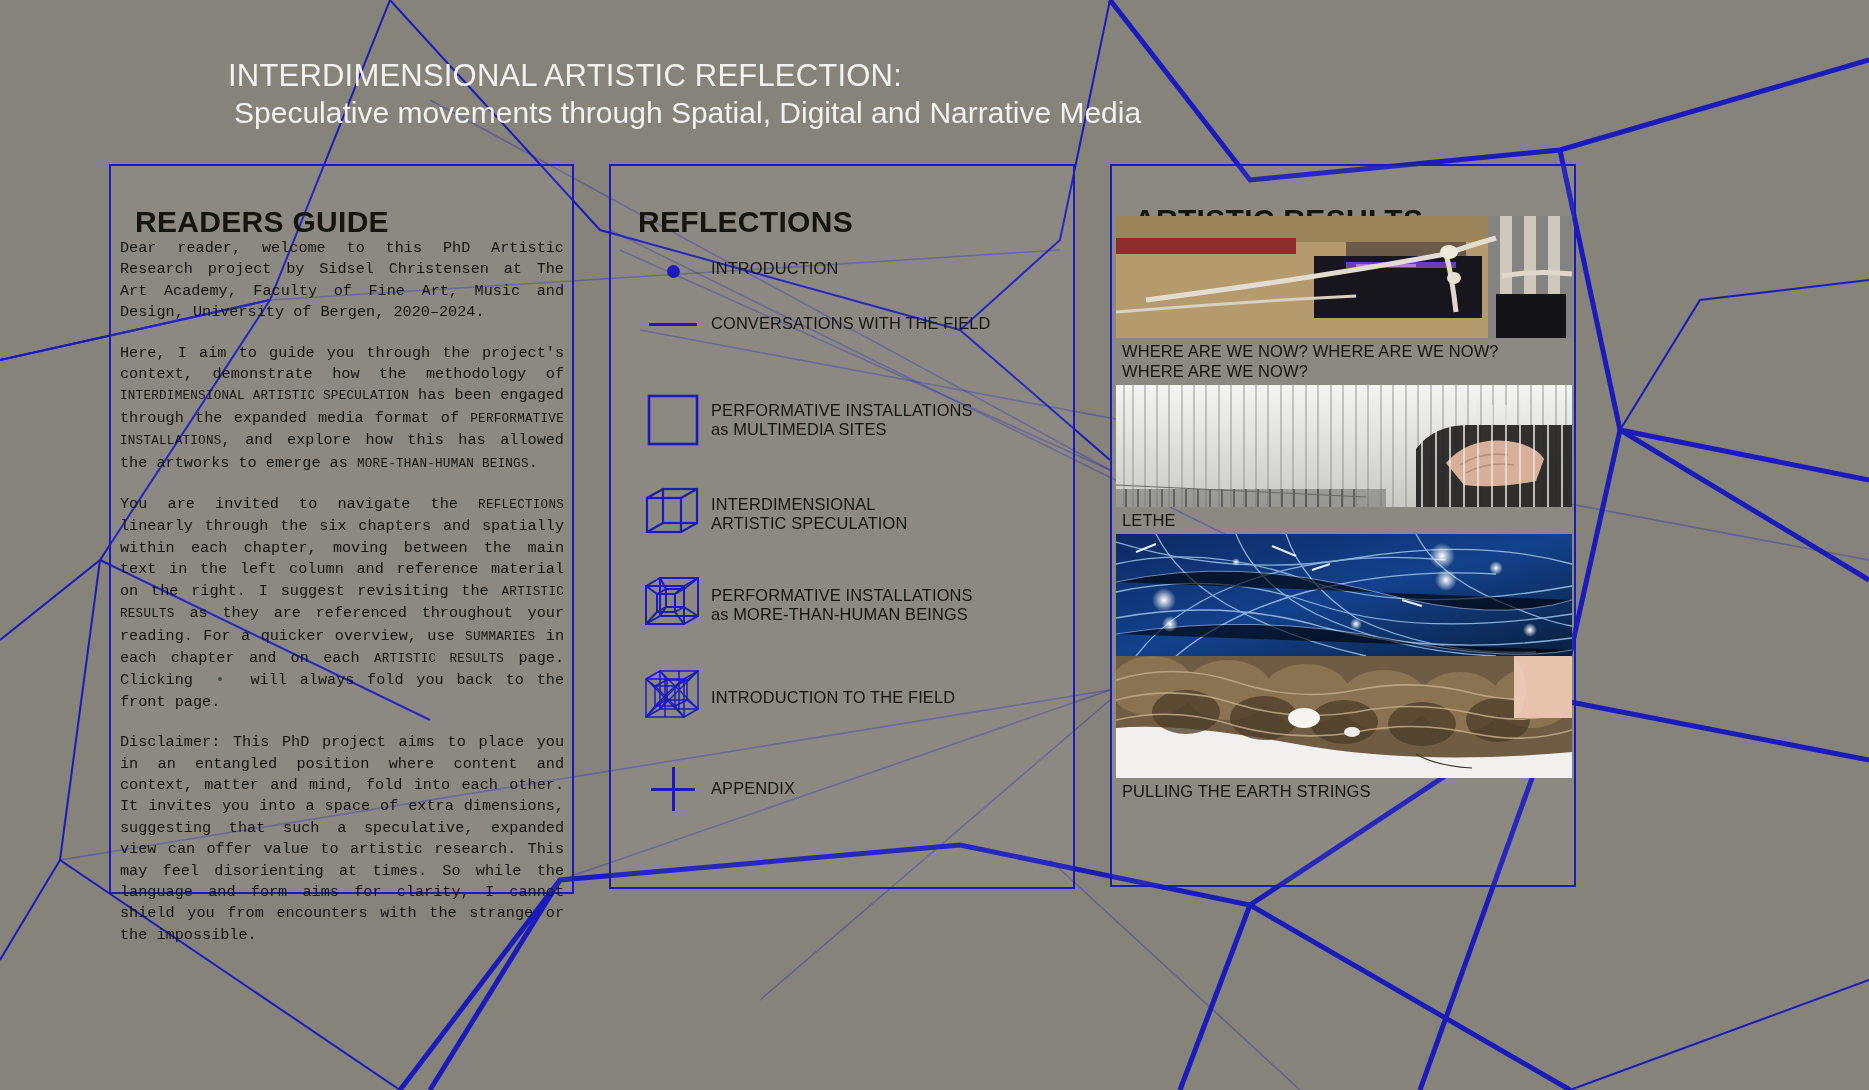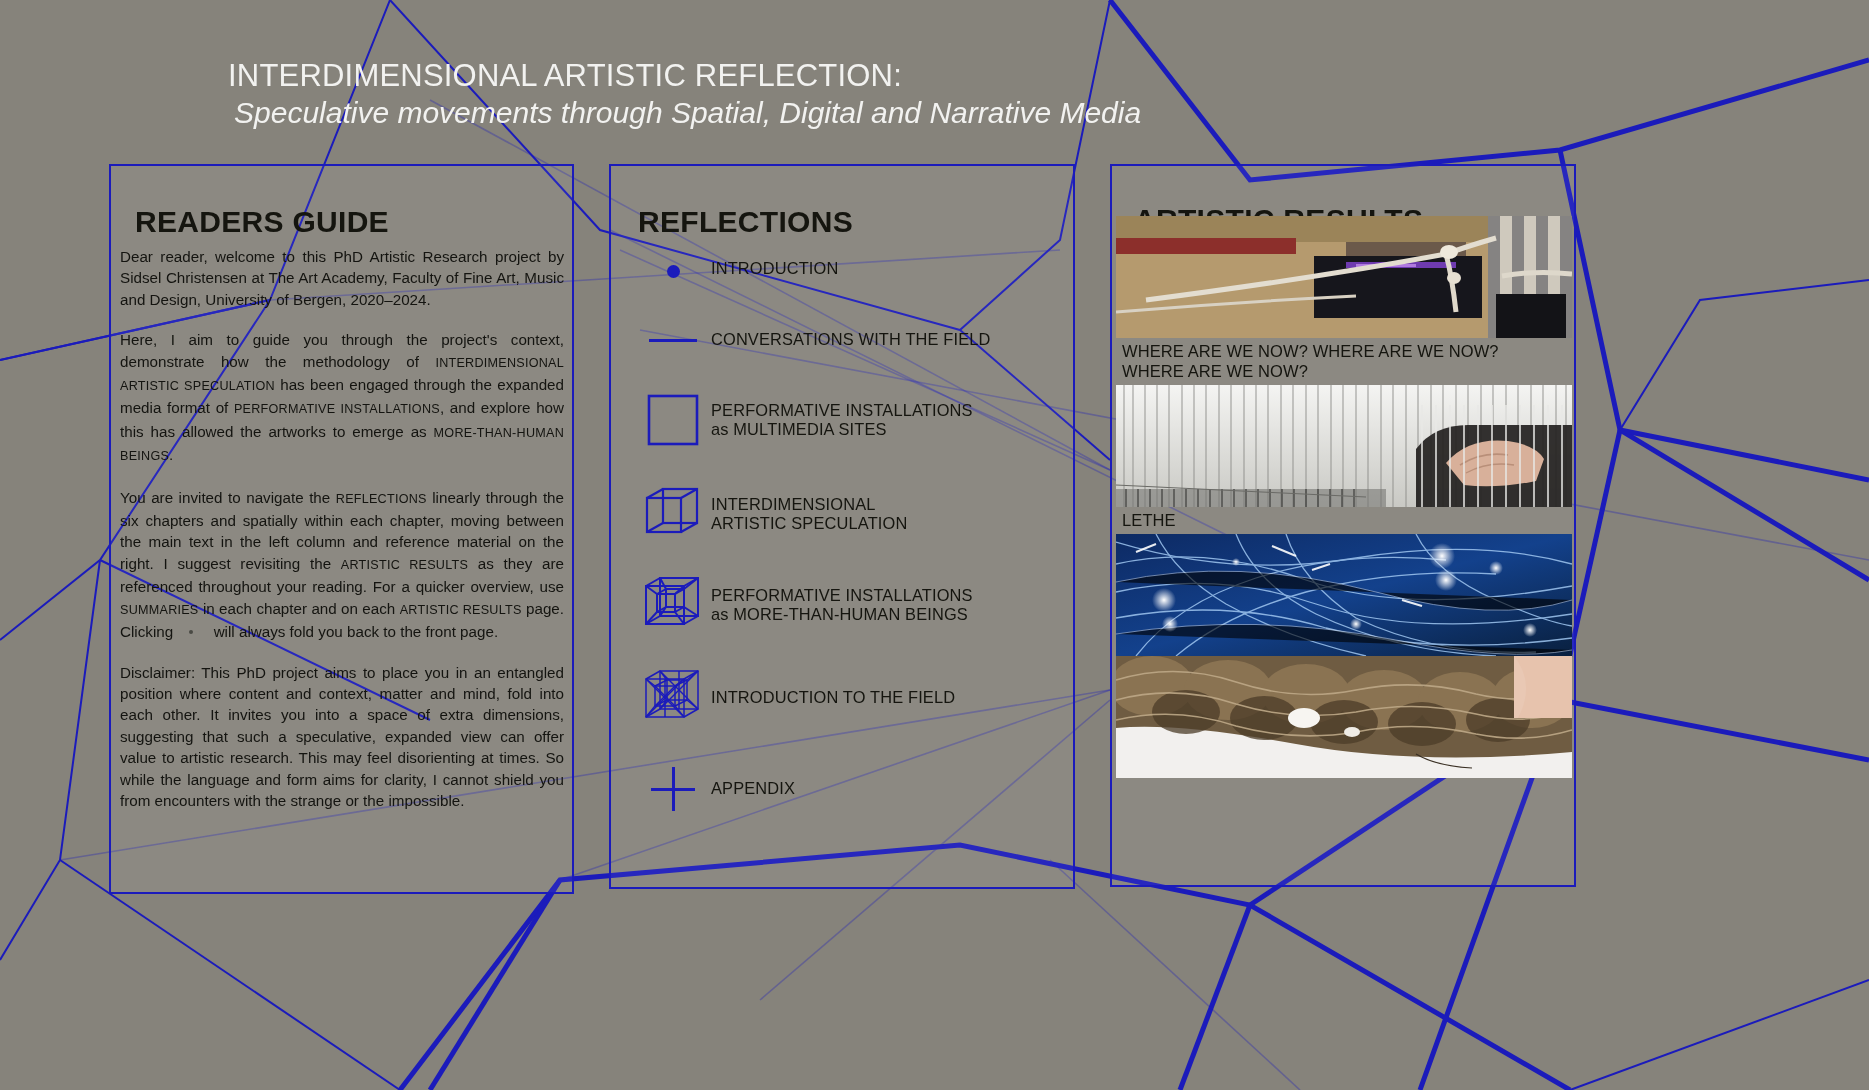--- a/index.html
+++ b/index.html
@@ -10,21 +10,21 @@
     overflow:hidden;
     position:relative;
   }
   #bgnet{position:absolute;left:0;top:0;width:1869px;height:1090px;z-index:0;}
 
   .stage{position:absolute;left:0;top:0;width:1869px;height:1090px;z-index:2;}
 
   
   .title-block{position:absolute;left:228px;top:58px;color:#f2f2f0;}
   .title-line1{font-size:31px;letter-spacing:.2px;line-height:1.18;white-space:nowrap;}
-  .title-line2{font-size:30px;font-style:italic;line-height:1.18;white-space:nowrap;padding-left:6px;}
+  .title-line2{font-size:30px;line-height:1.18;white-space:nowrap;padding-left:6px;}
 
   
   .panel{
     position:absolute;
     border:2.5px solid #1b1bbb;
     background:rgba(255,255,255,0.055);
     box-sizing:border-box;
   }
   .panel-title{
     position:absolute;
@@ -38,21 +38,21 @@
   #panel-reflections{left:609px;top:164px;width:466px;height:725px;}
   #panel-results{left:1110px;top:164px;width:466px;height:723px;}
 
   
   .rg-title{left:24px;top:14px;}
   .rg-body{
     position:absolute;left:9px;top:72px;width:444px;
     font-size:15.2px;line-height:21.4px;color:#141410;
     text-align:justify;
   }
-  .rg-body p{margin:8px 0 19px 0;}
+  .rg-body p{margin:0 0 19px 0;font-family:Liberation Mono, monospace;}
   .rg-body p:last-child{margin-bottom:0;}
   .sc{font-size:12.6px;letter-spacing:.25px;}
   .fold-dot{
     display:inline-block;width:4px;height:4px;border-radius:50%;
     background:#4a4a44;vertical-align:middle;margin:0 16px 3px 12px;
   }
 
   
   .rf-title{left:27px;top:14px;}
   .rf-list{position:absolute;left:0;top:52px;width:100%;}
@@ -153,21 +153,21 @@
 
     <div class="rf-list">
 
       <div class="rf-item" style="top:0px;align-items:flex-end;">
         <span class="rf-icon">
             <span class="dot-icon"></span>
           </span>
         <span class="rf-label">INTRODUCTION</span>
       </div>
 
-      <div class="rf-item" style="top:92px;align-items:center;">
+      <div class="rf-item" style="top:76px;align-items:center;">
         <span class="rf-icon">
             <span class="line-icon"></span>
           </span>
         <span class="rf-label">CONVERSATIONS WITH THE FIELD</span>
       </div>
 
       <div class="rf-item" style="top:172px;">
         <span class="rf-icon">
           <svg width="52" height="52" viewBox="0 0 52 52" fill="none" stroke="#1b1bbb" stroke-width="2.6">
             <rect x="2" y="2" width="48" height="48"></rect>
@@ -465,18 +465,19 @@
             <path d="M0,24 Q60,6 120,26 Q180,46 240,34 Q300,22 360,38 Q410,50 456,34"></path>
             <path d="M0,44 Q60,28 120,48 Q180,66 240,56 Q300,44 360,58 Q410,70 456,54"></path>
             <path d="M0,64 Q60,50 120,70 Q180,86 240,76 Q300,64 360,78 Q410,88 456,74"></path>
           </g>
           <ellipse cx="188" cy="62" rx="16" ry="10" fill="#f7f5f1"></ellipse>
           <ellipse cx="236" cy="76" rx="8" ry="5" fill="#efece6"></ellipse>
           <rect x="398" y="0" width="58" height="62" fill="#e9c8b4"></rect>
           <path d="M398,0 Q420,28 402,62 L456,62 L456,0 Z" fill="#e7c3ad"></path>
           <path d="M300,98 Q320,110 356,112" stroke="#3a3024" stroke-width="1.2" fill="none"></path>
         </svg>
+        <div class="ar-caption">PULLING THE EARTH STRINGS</div>
       </div>
 
     </div>
   </section>
 
 </div>
 
 </body></html>

